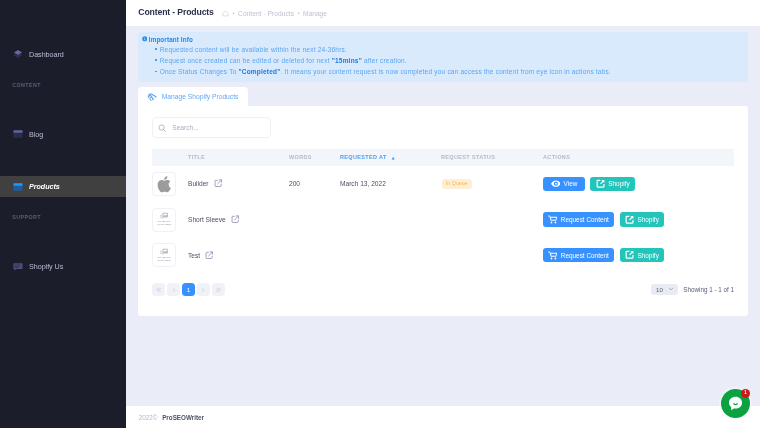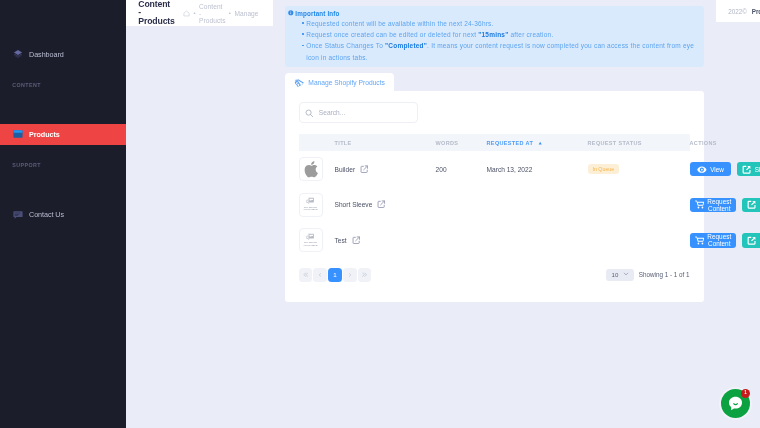--- a/index.html
+++ b/index.html
@@ -16,27 +16,27 @@
   .logo-pro { font-size:3.1px; font-weight:700; color:#3a78e6; letter-spacing:0; height:9px;
               line-height:3px; text-align:center; width:2.6px; margin-right:1px; position:relative; top:1.1px; }
   .logo-txt { font-size:11.9px; font-weight:700; color:#3a78e6; letter-spacing:-0.62px; line-height:1; }
   .logo-ico { width:9.2px; height:9.2px; display:inline-flex; position:relative; top:2.5px; margin:0 .1px 0 -.2px; }
   .collapse { display:inline-flex; cursor:pointer; position:relative; left:-8.5px; top:0.4px; }
 
   .sb-body { padding-top:12.7px; }
   .sb-item { display:flex; align-items:center; height:21.2px; padding-left:13px; gap:6px; cursor:pointer;margin-top:31px; }
   .sb-item .ic { width:10px; height:10px; flex:0 0 10px; display:flex; align-items:center; justify-content:center; }
   .sb-item .lbl { font-size:7.2px; color:#bbbed2; letter-spacing:-0.05px; }
-  .sb-item.active { background:#ef4444; }
+  .sb-item.active { background:#404040;font-style:italic; }
   .sb-item.active .lbl { color:#ffffff; font-weight:700; }
   .sb-group { font-size:5.3px; color:#5b5e78; letter-spacing:.45px; height:28px; display:flex; align-items:flex-end;
               padding:0 0 5px 12.2px; font-weight:700; line-height:1; }
 
   
-  .main { flex:1 1 auto; display:flex; min-width:0; position:relative; }
+  .main { flex:1 1 auto; display:flex; flex-direction:column; min-width:0; position:relative; }
   .topbar { height:26px; background:#fff; display:flex; align-items:center; padding:0 14px 0 12.3px; gap:8.4px; flex:0 0 26px; }
   .page-title { font-size:8.7px; font-weight:700; color:#2b2f4a; letter-spacing:-0.15px; line-height:1; position:relative; top:-.3px; }
   .crumbs { display:flex; align-items:center; gap:3.4px; font-size:6.6px; color:#bdc1d0; letter-spacing:.05px; }
   .crumbs .ic-wrap { display:inline-flex; position:relative; top:.5px; }
   .crumbs .sep { font-size:6px; }
   .content { flex:1 1 auto; padding:6px 12px 0 12px; }
 
   .infobox { background:#daeafd; border-radius:3px; padding:3.7px 8px 4px 3.6px; }
   .ib-title { display:flex; align-items:center; gap:1.6px; font-size:6.3px; font-weight:700; color:#2187e8; letter-spacing:.13px; padding-left:0; }
   .ib-list { list-style:none; margin-top:1px; }
@@ -107,40 +107,49 @@
           <span class="ic" data-name="layers-icon">
             <svg viewBox="0 0 24 24" width="10" height="10">
               <path fill="#6468a0" d="M12 2.6 2.2 8.6 12 14.5l9.8-5.9z"></path>
               <path fill="#3a3e63" d="M12 16 4.1 11.3l-1.9 1.1L12 18.3l9.8-5.9-1.9-1.1z"></path>
               <path fill="#323557" d="M12 19.4l-7.9-4.7-1.9 1.1L12 21.7l9.8-5.9-1.9-1.1z"></path>
             </svg>
           </span>
           <span class="lbl" data-name="sidebar-item-label">Dashboard</span>
         </div>
         <div class="sb-group" data-name="sidebar-group-title">CONTENT</div>
+        <div class="sb-item" data-name="sidebar-item-blog">
+          <span class="ic" data-name="window-icon">
+            <svg viewBox="0 0 24 24" width="10" height="10">
+              <rect x="1" y="3" width="22" height="18" rx="2" fill="#2b2e49"></rect>
+              <rect x="1" y="3" width="22" height="6" rx="2" fill="#5f64a0"></rect>
+            </svg>
+          </span>
+          <span class="lbl" data-name="sidebar-item-label">Blog</span>
+        </div>
         <div class="sb-item active" data-name="sidebar-item-products">
           <span class="ic" data-name="window-icon">
             <svg viewBox="0 0 24 24" width="10" height="10">
               <rect x="1" y="3" width="22" height="18" rx="2" fill="#1e5ea0"></rect>
               <rect x="1" y="3" width="22" height="6" rx="2" fill="#2196f3"></rect>
             </svg>
           </span>
           <span class="lbl" data-name="sidebar-item-label">Products</span>
         </div>
         <div class="sb-group" data-name="sidebar-group-title">SUPPORT</div>
         <div class="sb-item" data-name="sidebar-item-contact-us">
           <span class="ic" data-name="comment-icon">
             <svg viewBox="0 0 24 24" width="10" height="10">
               <path fill="#4b4f78" d="M2.5 3h19a1.5 1.5 0 0 1 1.5 1.5v11A1.5 1.5 0 0 1 21.5 17H8.5L4 21v-4H2.5A1.5 1.5 0 0 1 1 15.5v-11A1.5 1.5 0 0 1 2.5 3z"></path>
               <rect x="4" y="6.4" width="14" height="1.5" fill="#272a45"></rect>
               <rect x="4" y="9.6" width="11" height="1.5" fill="#272a45"></rect>
               <rect x="4" y="12.8" width="8" height="1.5" fill="#272a45"></rect>
             </svg>
           </span>
-          <span class="lbl" data-name="sidebar-item-label">Contact Us</span>
+          <span class="lbl" data-name="sidebar-item-label">Shopify Us</span>
         </div>
       </div>
   </aside>
 
   <main class="main" data-name="main">
     <div class="topbar" data-name="topbar">
       <div class="page-title" data-name="page-title">Content - Products</div>
       <div class="crumbs" data-name="breadcrumb">
           <span class="ic-wrap " data-name="home-icon">
             <svg viewBox="0 0 24 24" width="7" height="7">

